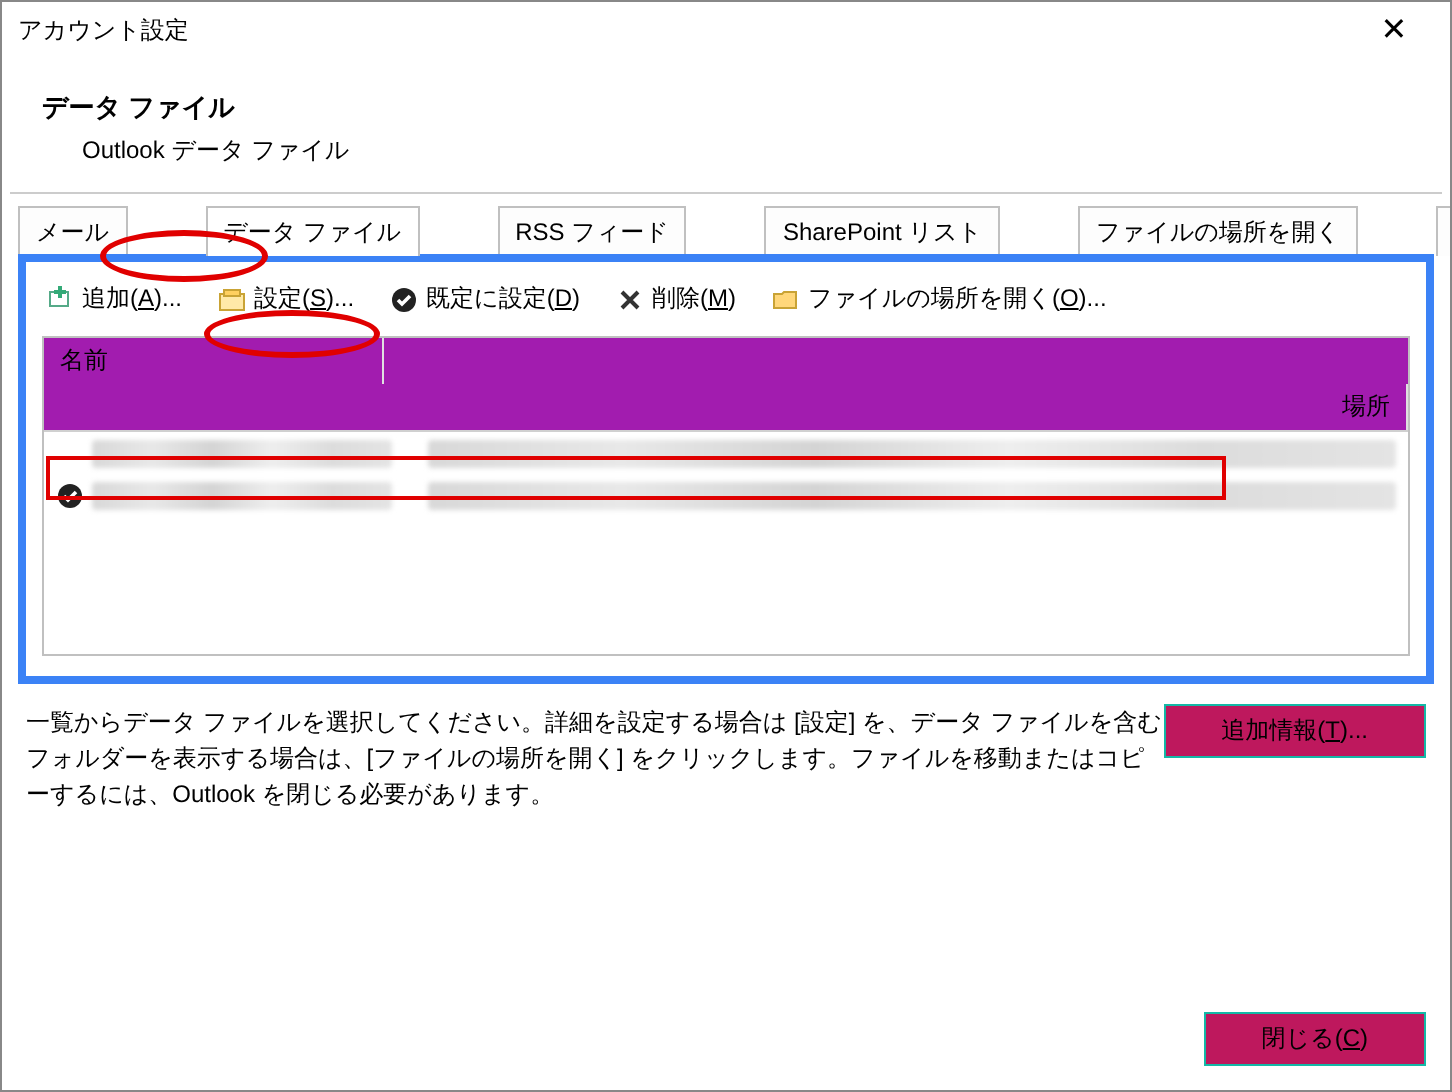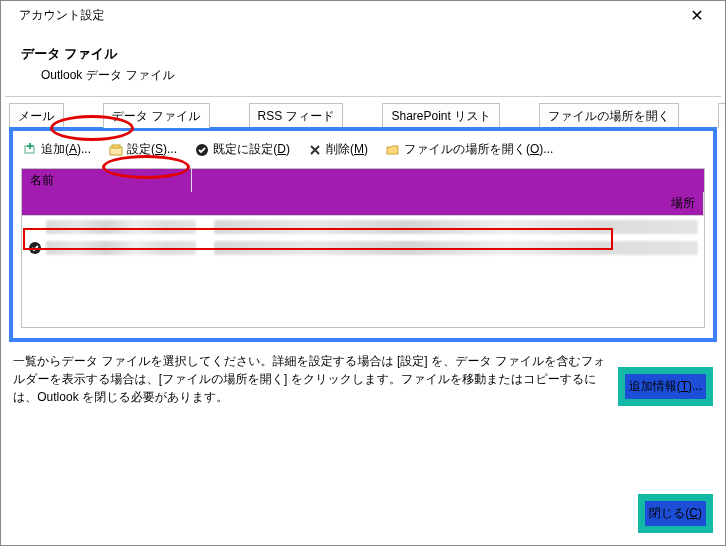--- a/index.html
+++ b/index.html
@@ -14,21 +14,21 @@
     border: 1px solid #888;
     position: relative;
   }
   .titlebar {
     height: 30px;
     display: flex;
     align-items: center;
     padding: 0 8px;
     border-bottom: 1px solid transparent;
   }
-  .titlebar .title { flex: 1; margin-left: 10px; }
+  .titlebar .title { flex: 1; }
   .close-btn {
     width: 40px;
     text-align: center;
     font-size: 16px;
     line-height: 30px;
     cursor: pointer;
   }
   .header-sec {
     padding: 14px 20px 12px 20px;
   }
@@ -117,31 +117,31 @@
   .blur-bar {
     background: linear-gradient(90deg, #d8d8d8 0%, #e8e8e8 20%, #d4d4d4 40%, #eee 60%, #dcdcdc 80%, #e4e4e4 100%);
     height: 14px;
     border-radius: 2px;
     filter: blur(1.2px);
   }
   .blur-name { width: 150px; margin-left: 4px; }
   .blur-loc { flex: 1; margin-left: 18px; }
   .footer-note {
     display: flex;
-    align-items: flex-end;
+    align-items: flex-start;
     padding: 10px 12px;
   }
   .footer-note .txt {
     flex: 1;
     line-height: 1.5;
   }
   .btn {
-    background: #1d4ed8;
-    border: 7px solid #14b8a6;
-    padding: 4px 4px;
+    background: #be185d;
+    border: 1px solid #14b8a6;
+    padding: 4px 28px;
     cursor: pointer;
     font-family: inherit;
     font-size: 12px;
   }
   .bottom-bar {
     position: absolute;
     right: 12px;
     bottom: 12px;
   }
   .red-ellipse {

